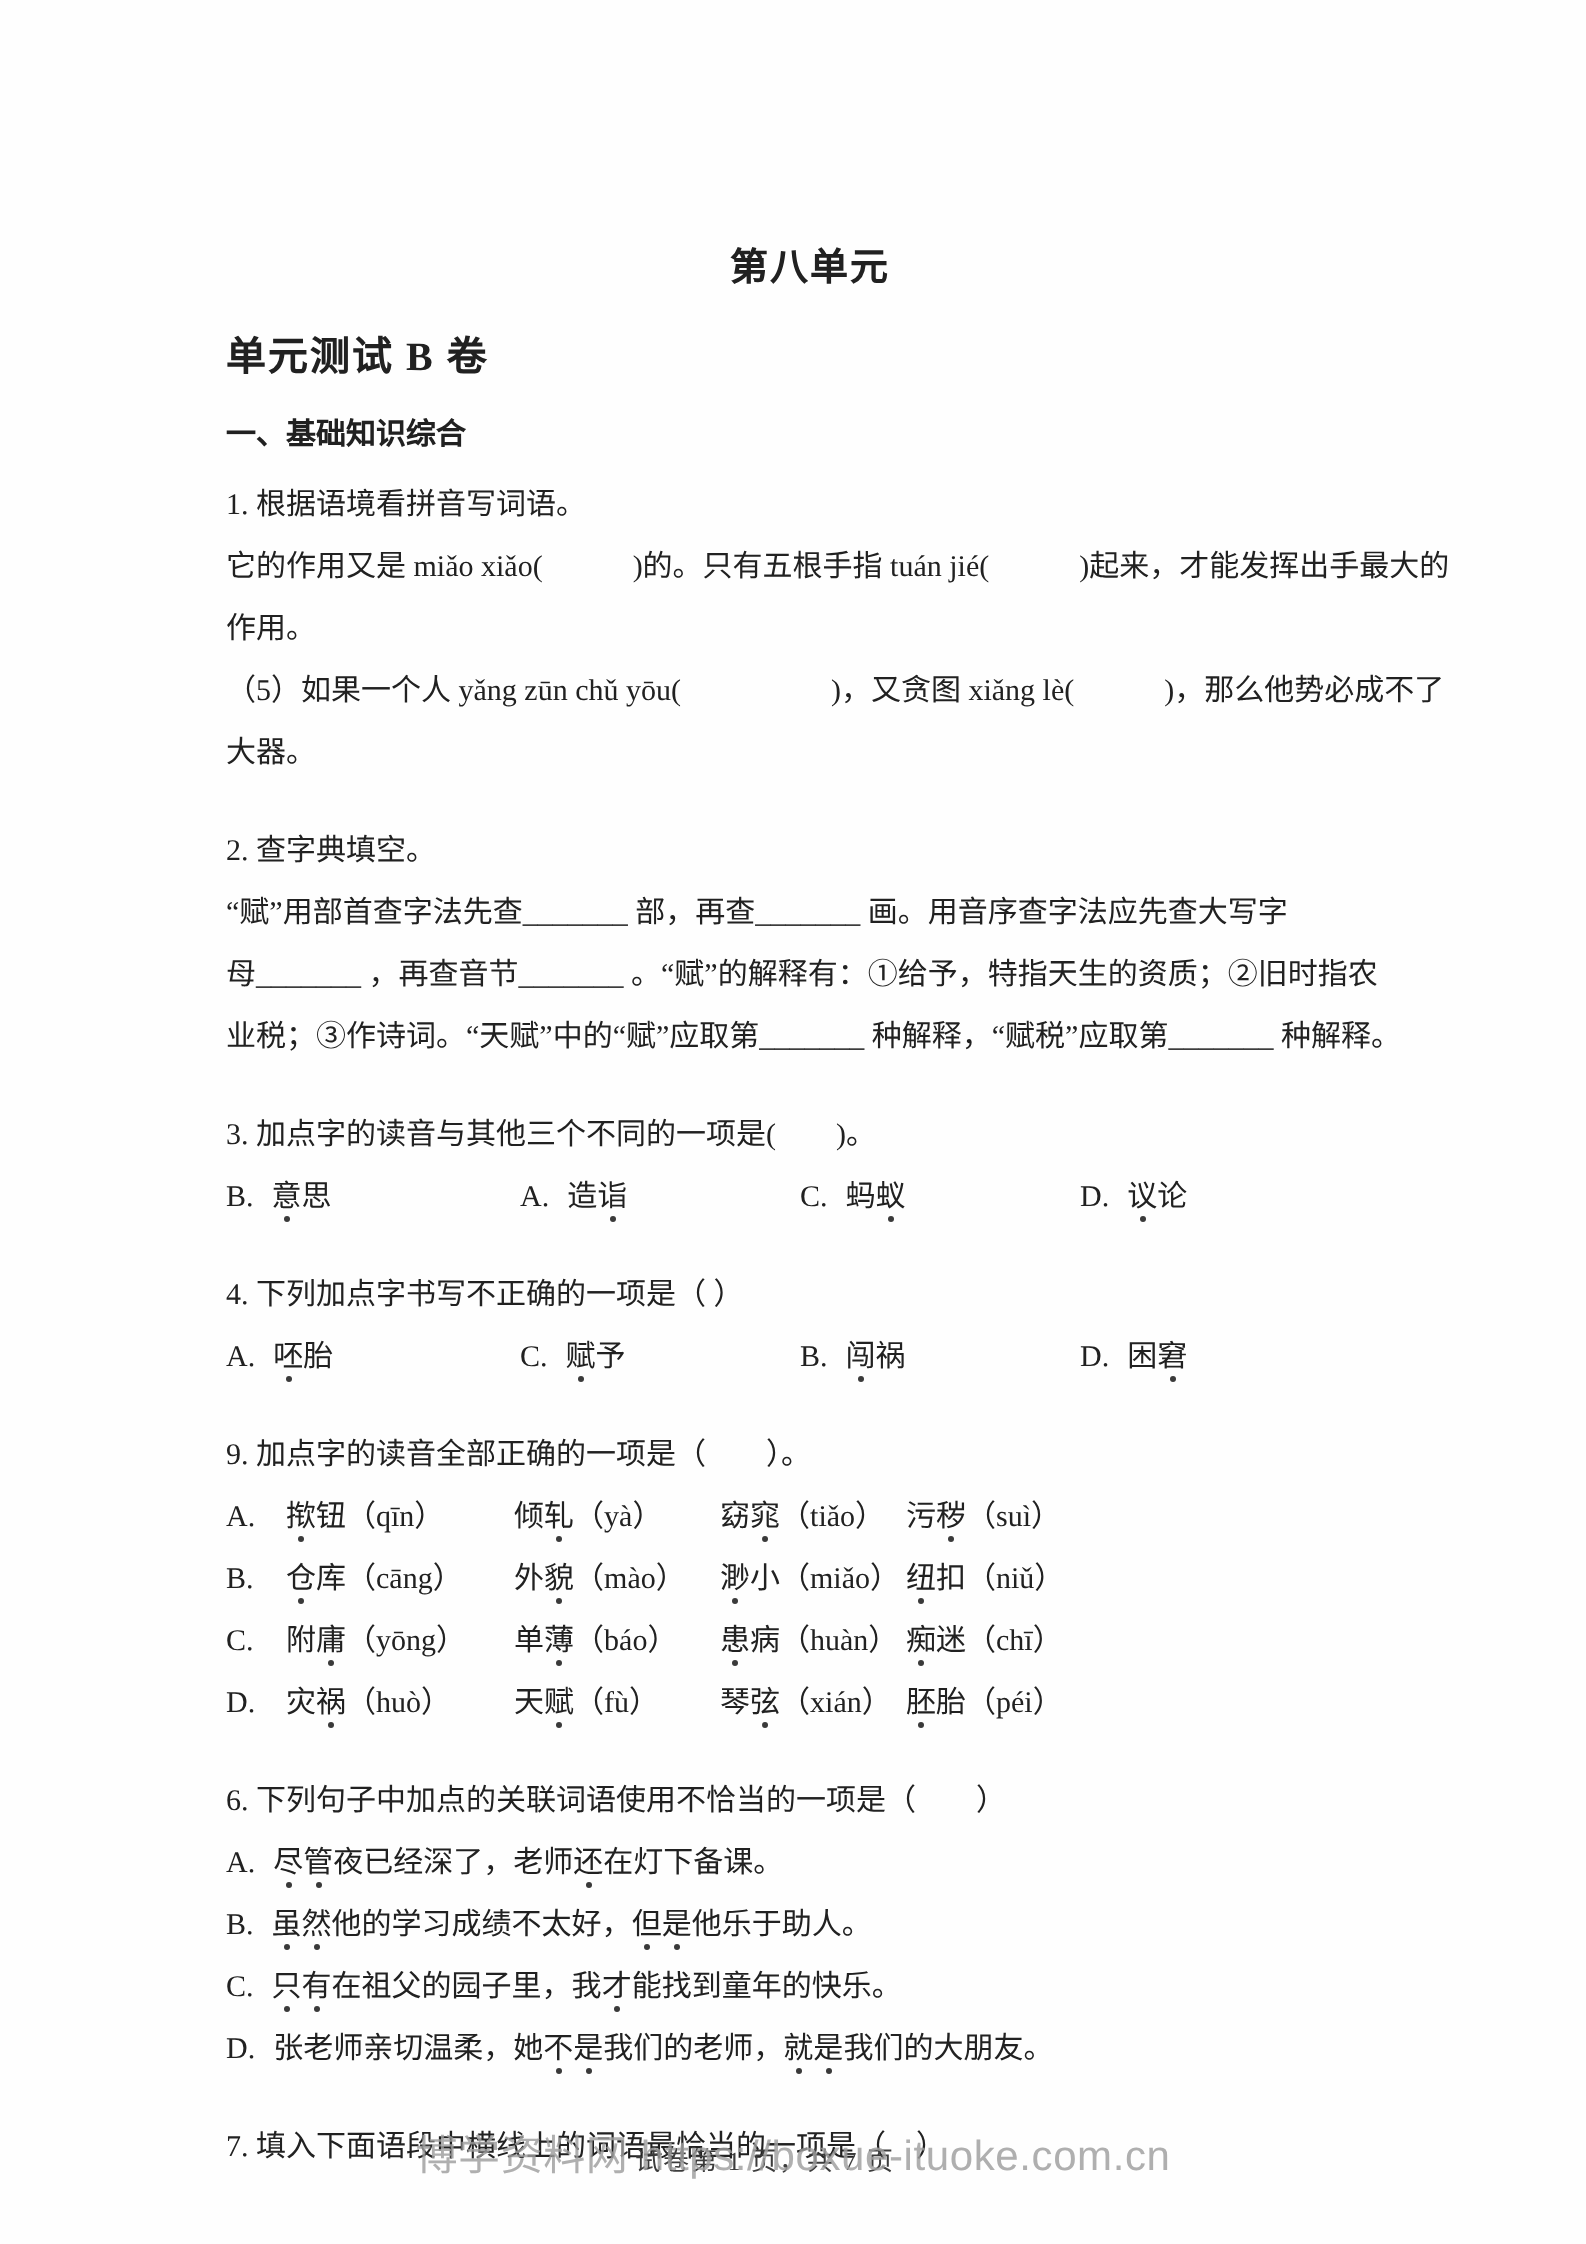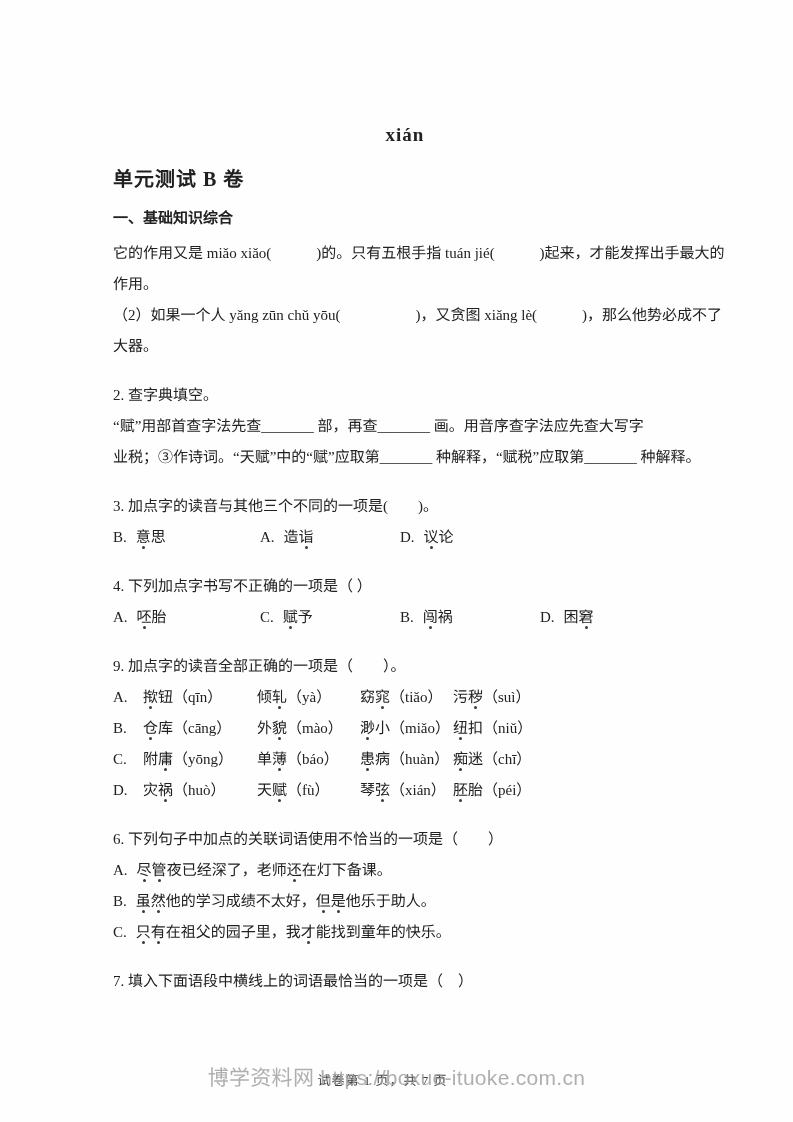--- a/index.html
+++ b/index.html
@@ -46,42 +46,45 @@
     font-family:"Liberation Sans","DejaVu Sans",sans-serif;
     font-size:21px;color:rgba(158,158,158,.82);letter-spacing:.3px;z-index:2;
   }
 </style>
 </head>
 <body>
 
 <div class="page">
   <div class="content">
 
-    <div class="doc-title">xián</div>
+    <div class="doc-title">第八单元</div>
     <div class="doc-subtitle">单元测试 B 卷</div>
     <div class="section-heading">一、基础知识综合</div>
 
     <div class="q first">
+      <div class="line">1. 根据语境看拼音写词语。</div>
       <div class="line">它的作用又是 miǎo xiǎo(　　　)的。只有五根手指 tuán jié(　　　)起来，才能发挥出手最大的</div>
       <div class="line">作用。</div>
-      <div class="line">（2）如果一个人 yǎng zūn chǔ yōu(　　　　　)，又贪图 xiǎng lè(　　　)，那么他势必成不了</div>
+      <div class="line">（5）如果一个人 yǎng zūn chǔ yōu(　　　　　)，又贪图 xiǎng lè(　　　)，那么他势必成不了</div>
       <div class="line">大器。</div>
     </div>
 
     <div class="q">
       <div class="line">2. 查字典填空。</div>
       <div class="line">“赋”用部首查字法先查_______ 部，再查_______ 画。用音序查字法应先查大写字</div>
+      <div class="line">母_______ ，再查音节_______ 。“赋”的解释有：①给予，特指天生的资质；②旧时指农</div>
       <div class="line">业税；③作诗词。“天赋”中的“赋”应取第_______ 种解释，“赋税”应取第_______ 种解释。</div>
     </div>
 
     <div class="q">
       <div class="line">3. 加点字的读音与其他三个不同的一项是(　　)。</div>
       <div class="line opt4">
         <span><span class="olabel">B.</span><span><span class="dc">意</span>思</span></span>
         <span><span class="olabel">A.</span><span>造<span class="dc">诣</span></span></span>
+        <span><span class="olabel">C.</span><span>蚂<span class="dc">蚁</span></span></span>
         <span><span class="olabel">D.</span><span><span class="dc">议</span>论</span></span>
       </div>
     </div>
 
     <div class="q">
       <div class="line">4. 下列加点字书写不正确的一项是（ ）</div>
       <div class="line opt4">
         <span><span class="olabel">A.</span><span><span class="dc">呸</span>胎</span></span>
         <span><span class="olabel">C.</span><span><span class="dc">赋</span>予</span></span>
         <span><span class="olabel">B.</span><span><span class="dc">闯</span>祸</span></span>
@@ -119,20 +122,21 @@
         <span>琴<span class="dc">弦</span>（xián）</span>
         <span><span class="dc">胚</span>胎（péi）</span>
       </div>
     </div>
 
     <div class="q">
       <div class="line">6. 下列句子中加点的关联词语使用不恰当的一项是（　　）</div>
       <div class="line"><span class="olabel">A.</span><span><span class="dc">尽</span><span class="dc">管</span>夜已经深了，老师<span class="dc">还</span>在灯下备课。</span></div>
       <div class="line"><span class="olabel">B.</span><span><span class="dc">虽</span><span class="dc">然</span>他的学习成绩不太好，<span class="dc">但</span><span class="dc">是</span>他乐于助人。</span></div>
       <div class="line"><span class="olabel">C.</span><span><span class="dc">只</span><span class="dc">有</span>在祖父的园子里，我<span class="dc">才</span>能找到童年的快乐。</span></div>
+      <div class="line"><span class="olabel">D.</span><span>张老师亲切温柔，她<span class="dc">不</span><span class="dc">是</span>我们的老师，<span class="dc">就</span><span class="dc">是</span>我们的大朋友。</span></div>
     </div>
 
     <div class="q">
       <div class="line">7. 填入下面语段中横线上的词语最恰当的一项是（　）</div>
     </div>
 
   </div>
 
   <div class="pageinfo">试卷第 1 页，共 7 页</div>
   <div class="watermark">博学资料网 https://boxue-ituoke.com.cn</div>

